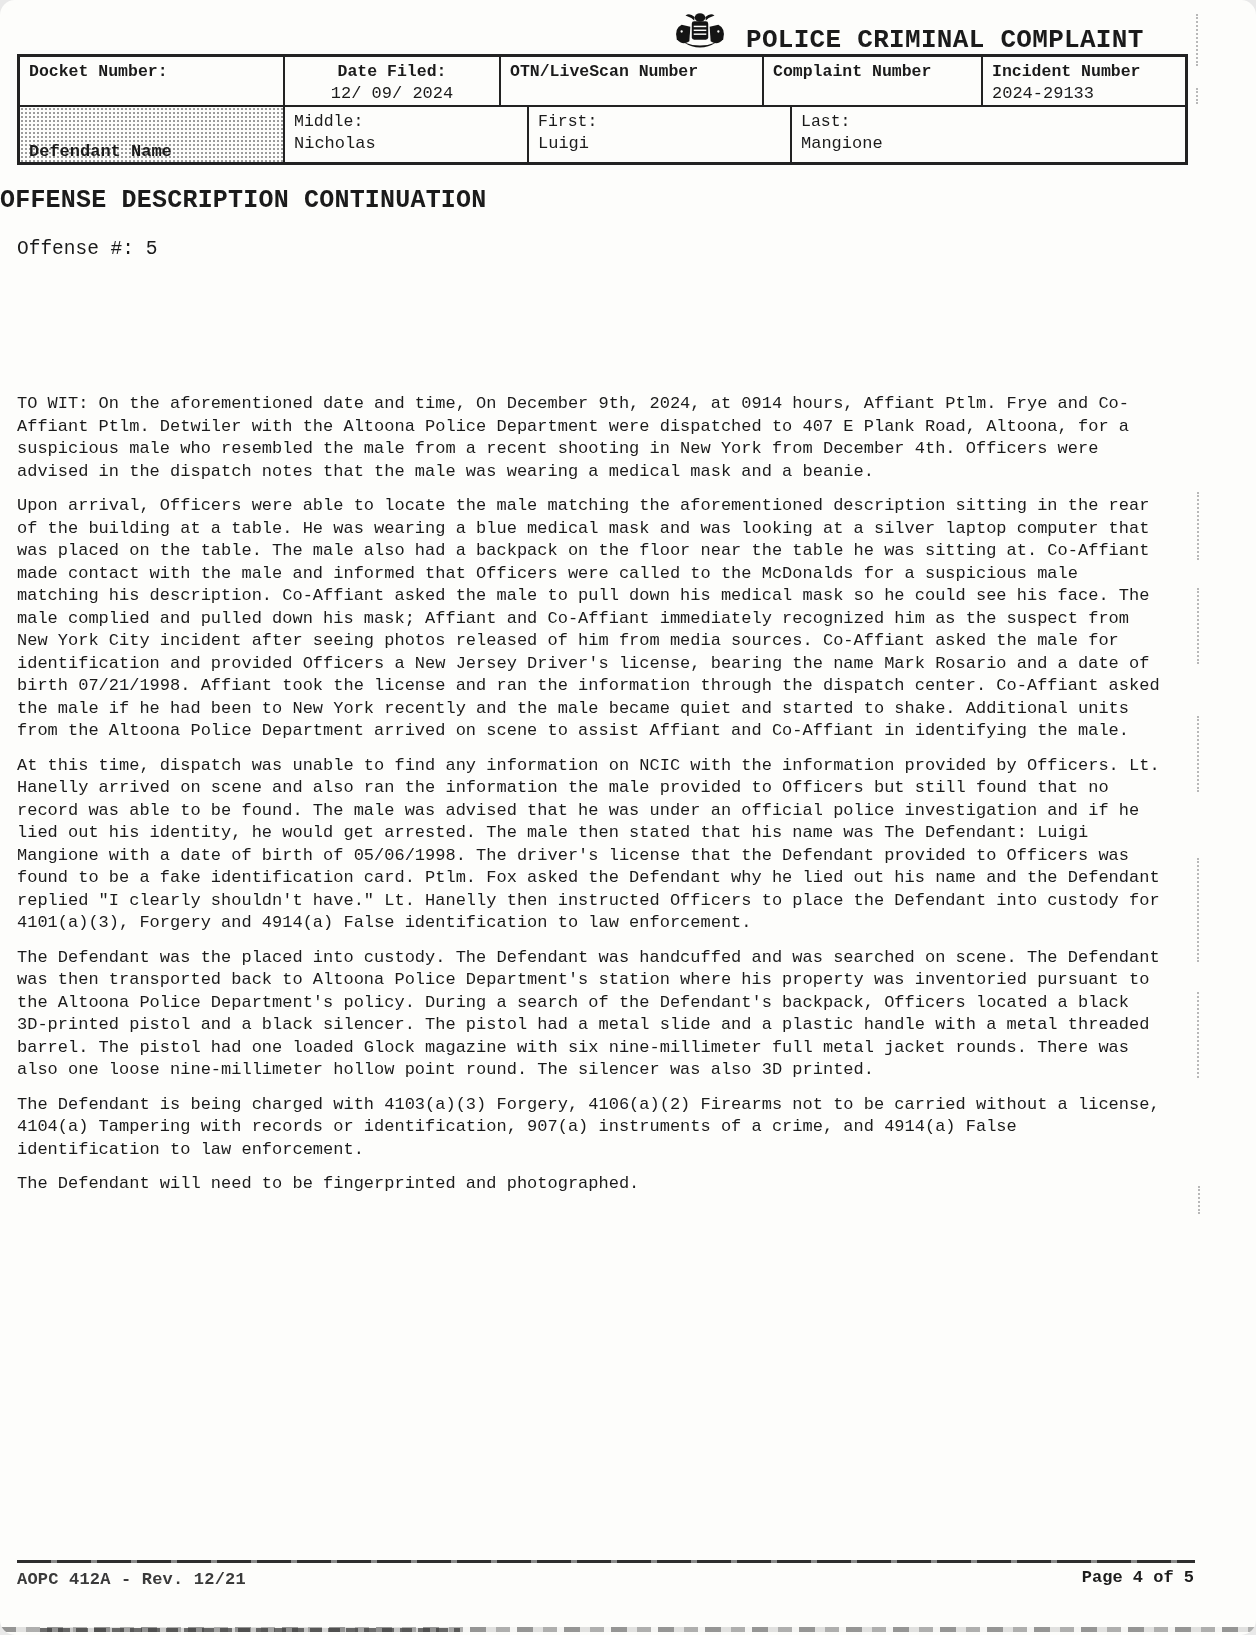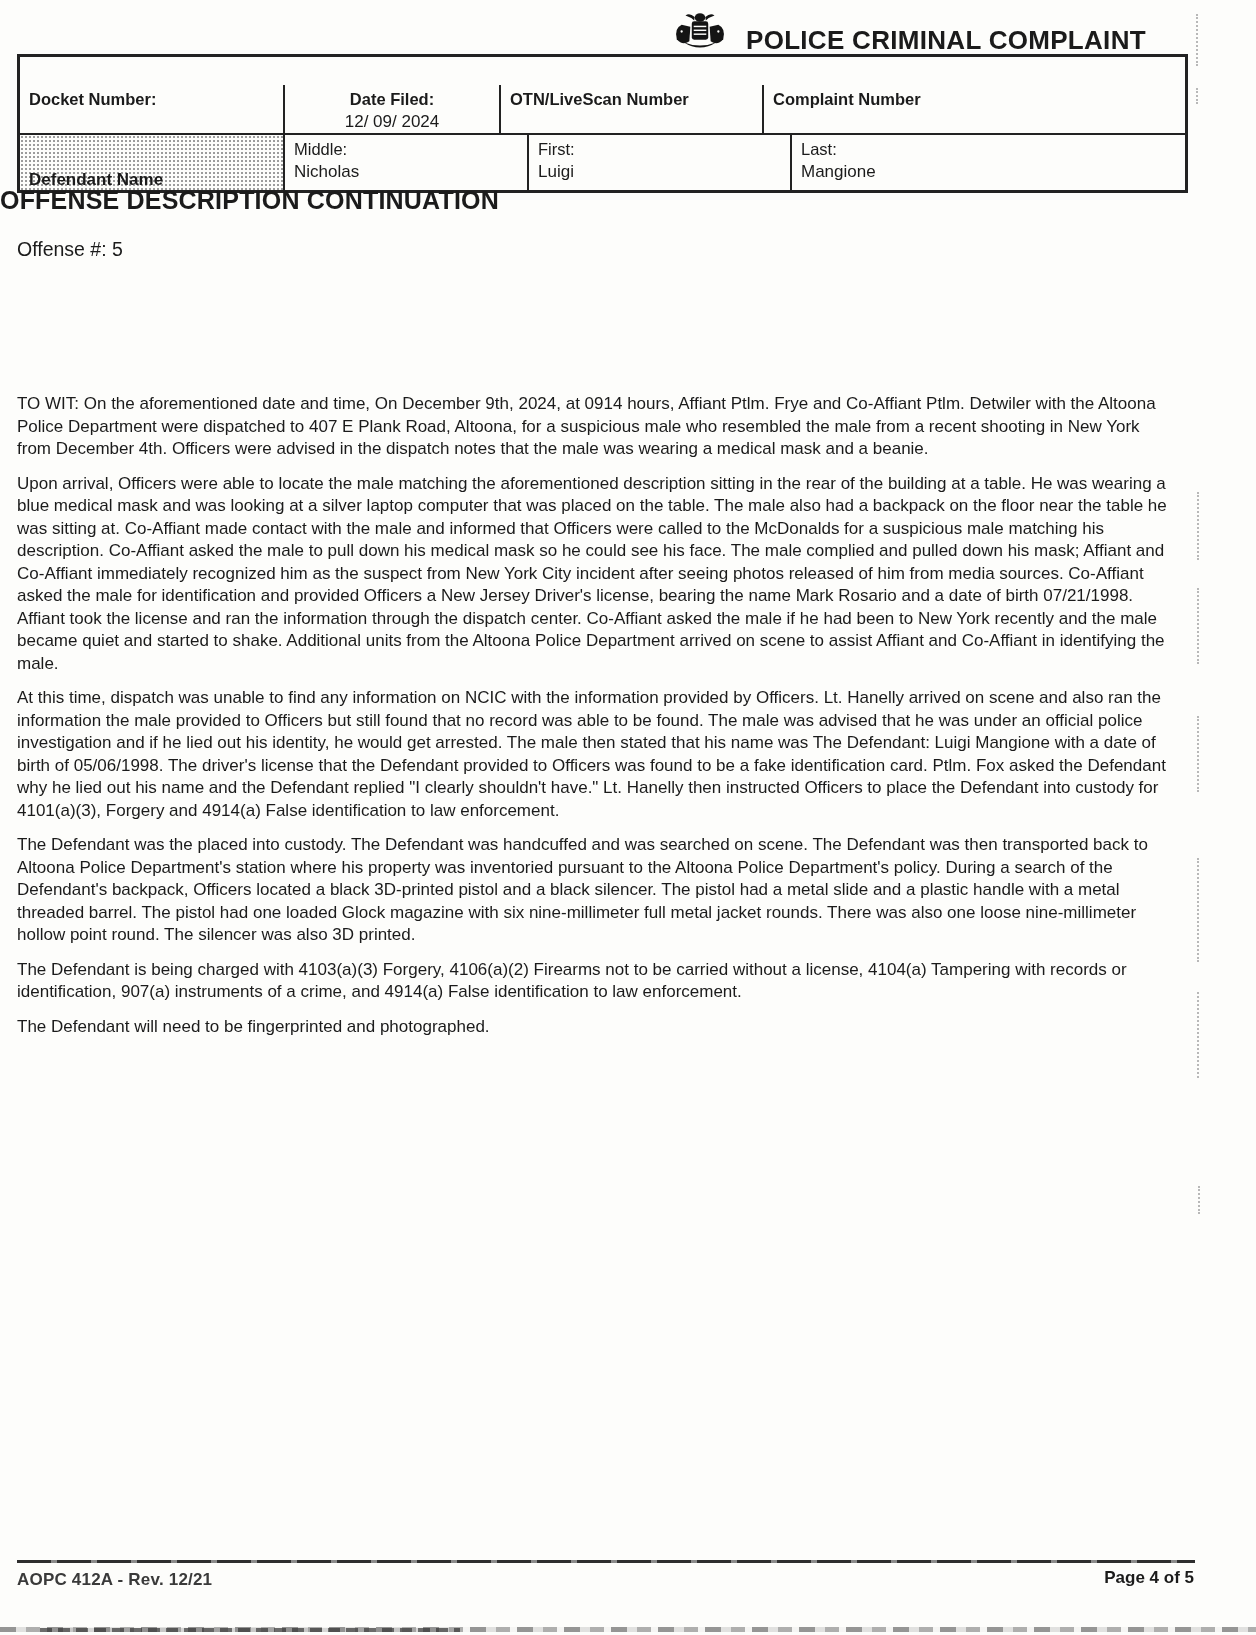--- a/index.html
+++ b/index.html
@@ -7,39 +7,40 @@
     --paper:#fdfdfb;
     --border:#222222;
     --artifact:#b8b8b8;
   }
   html,body{margin:0;padding:0;background:#e9e9e9;}
   .page{
     position:relative;
     width:1256px;height:1635px;
     margin:0 auto;
     background:var(--paper);
-    font-family:Liberation Sans, sans-serif;
+    font-family:Liberation Mono, monospace;
     color:var(--ink);
     overflow:hidden;
+    border-radius:15px;
   }
   
   .coat{position:absolute;left:671px;top:11px;width:58px;height:42px;}
   .doc-title{
     position:absolute;top:25px;left:746px;width:460px;
     font-size:26px;font-weight:bold;letter-spacing:0.3px;white-space:nowrap;
   }
   
   .htable{
     position:absolute;left:17px;top:54px;width:1171px;
     border:3px solid var(--border);
     box-sizing:border-box;
     background:var(--paper);
   }
   .hrow{display:flex;width:100%;box-sizing:border-box;}
-  .hrow.r1{height:50px;border-bottom:2px solid var(--border);margin-top:28px;}
+  .hrow.r1{height:50px;border-bottom:2px solid var(--border);}
   .hrow.r2{height:55px;}
   .cell{
     box-sizing:border-box;border-right:2px solid var(--border);
     padding:4px 9px 0 9px;overflow:hidden;
   }
   .cell:last-child{border-right:none;}
   .lbl{display:block;font-weight:bold;font-size:16.5px;line-height:21px;}
   .val{display:block;font-size:17px;line-height:23px;}
   .center{text-align:center;}
   .c-docket{width:265px;}
@@ -145,20 +146,24 @@
       <div class="cell c-date">
         <span class="lbl center">Date Filed:</span>
         <span class="val center">12/ 09/ 2024</span>
       </div>
       <div class="cell c-otn">
         <span class="lbl">OTN/LiveScan Number</span>
       </div>
       <div class="cell c-complaint">
         <span class="lbl">Complaint Number</span>
       </div>
+      <div class="cell c-incident">
+        <span class="lbl">Incident Number</span>
+        <span class="val">2024-29133</span>
+      </div>
     </div>
     <div class="hrow r2">
       <div class="cell c-defname">
         <span class="lbl">Defendant Name</span>
       </div>
       <div class="cell c-middle">
         <span class="lbl" style="font-weight:normal;">Middle:</span>
         <span class="val">Nicholas</span>
       </div>
       <div class="cell c-first">

